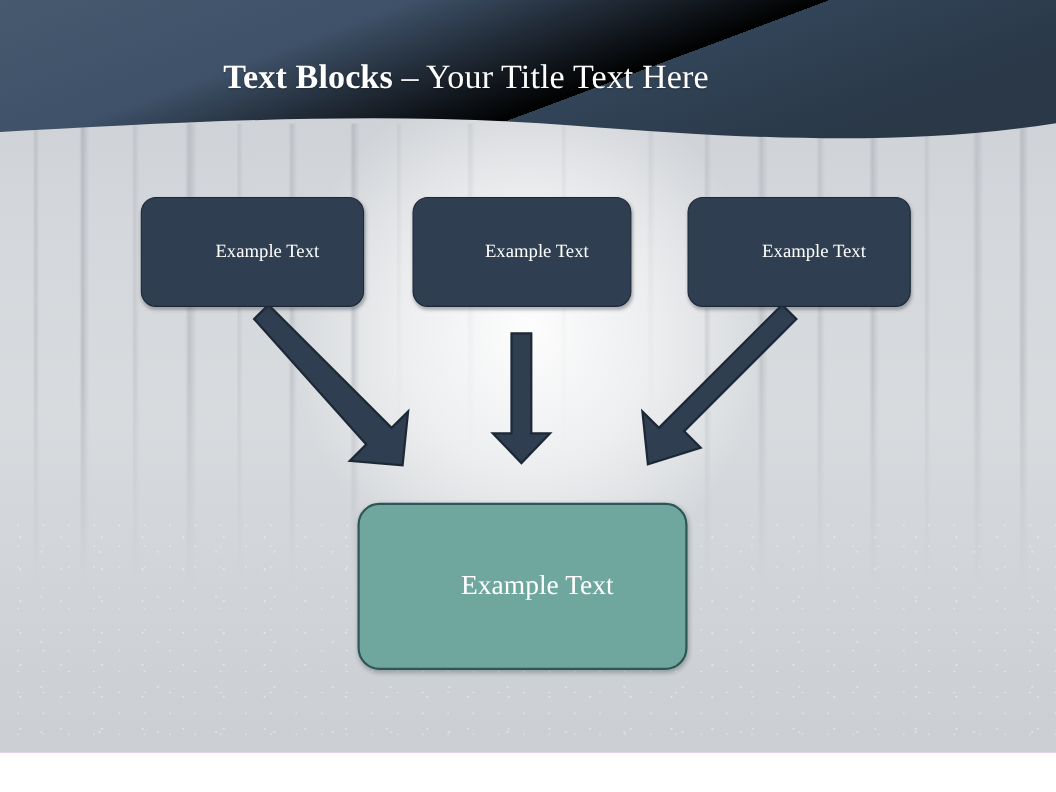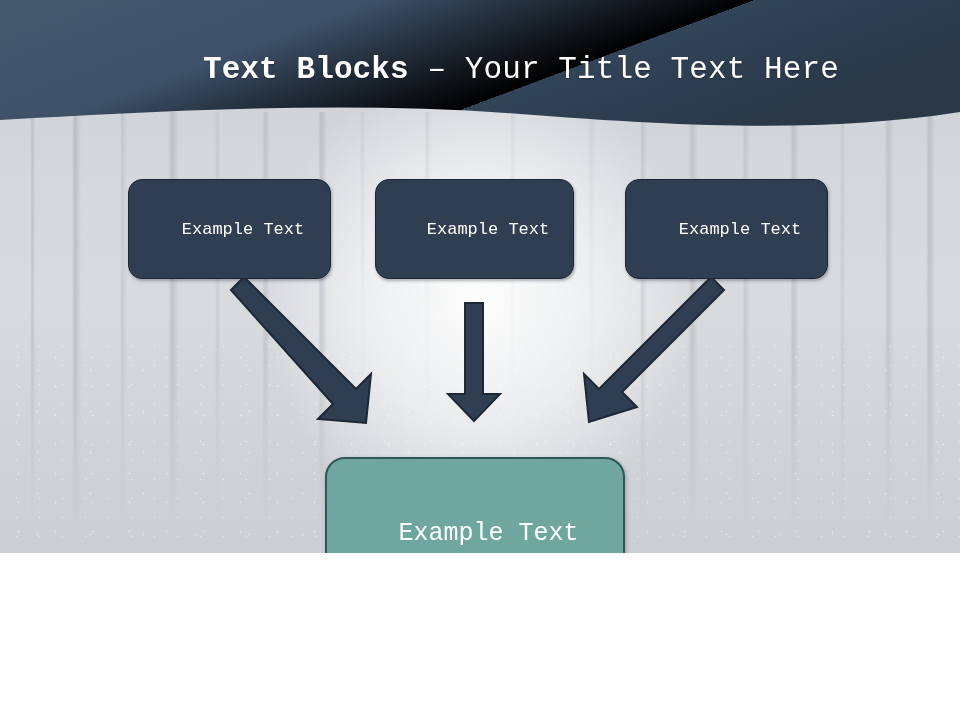--- a/index.html
+++ b/index.html
@@ -3,23 +3,23 @@
 <meta charset="utf-8">
 <style>
   html, body {
     margin: 0;
     padding: 0;
     background: #ffffff;
   }
   #slide {
     position: relative;
     width: 960px;
-    height: 553px;
+    height: 684px;
     overflow: hidden;
-    font-family: Liberation Mono, monospace;
+    font-family: Liberation Serif, serif;
     background: #a21caf;
   }
 
   
   .bg-photo {
     position: absolute;
     inset: 0;
     background:
       
       radial-gradient(ellipse 300px 330px at 480px 300px, rgba(255,255,255,0.95) 0%, rgba(255,255,255,0.55) 38%, rgba(255,255,255,0.0) 72%),

